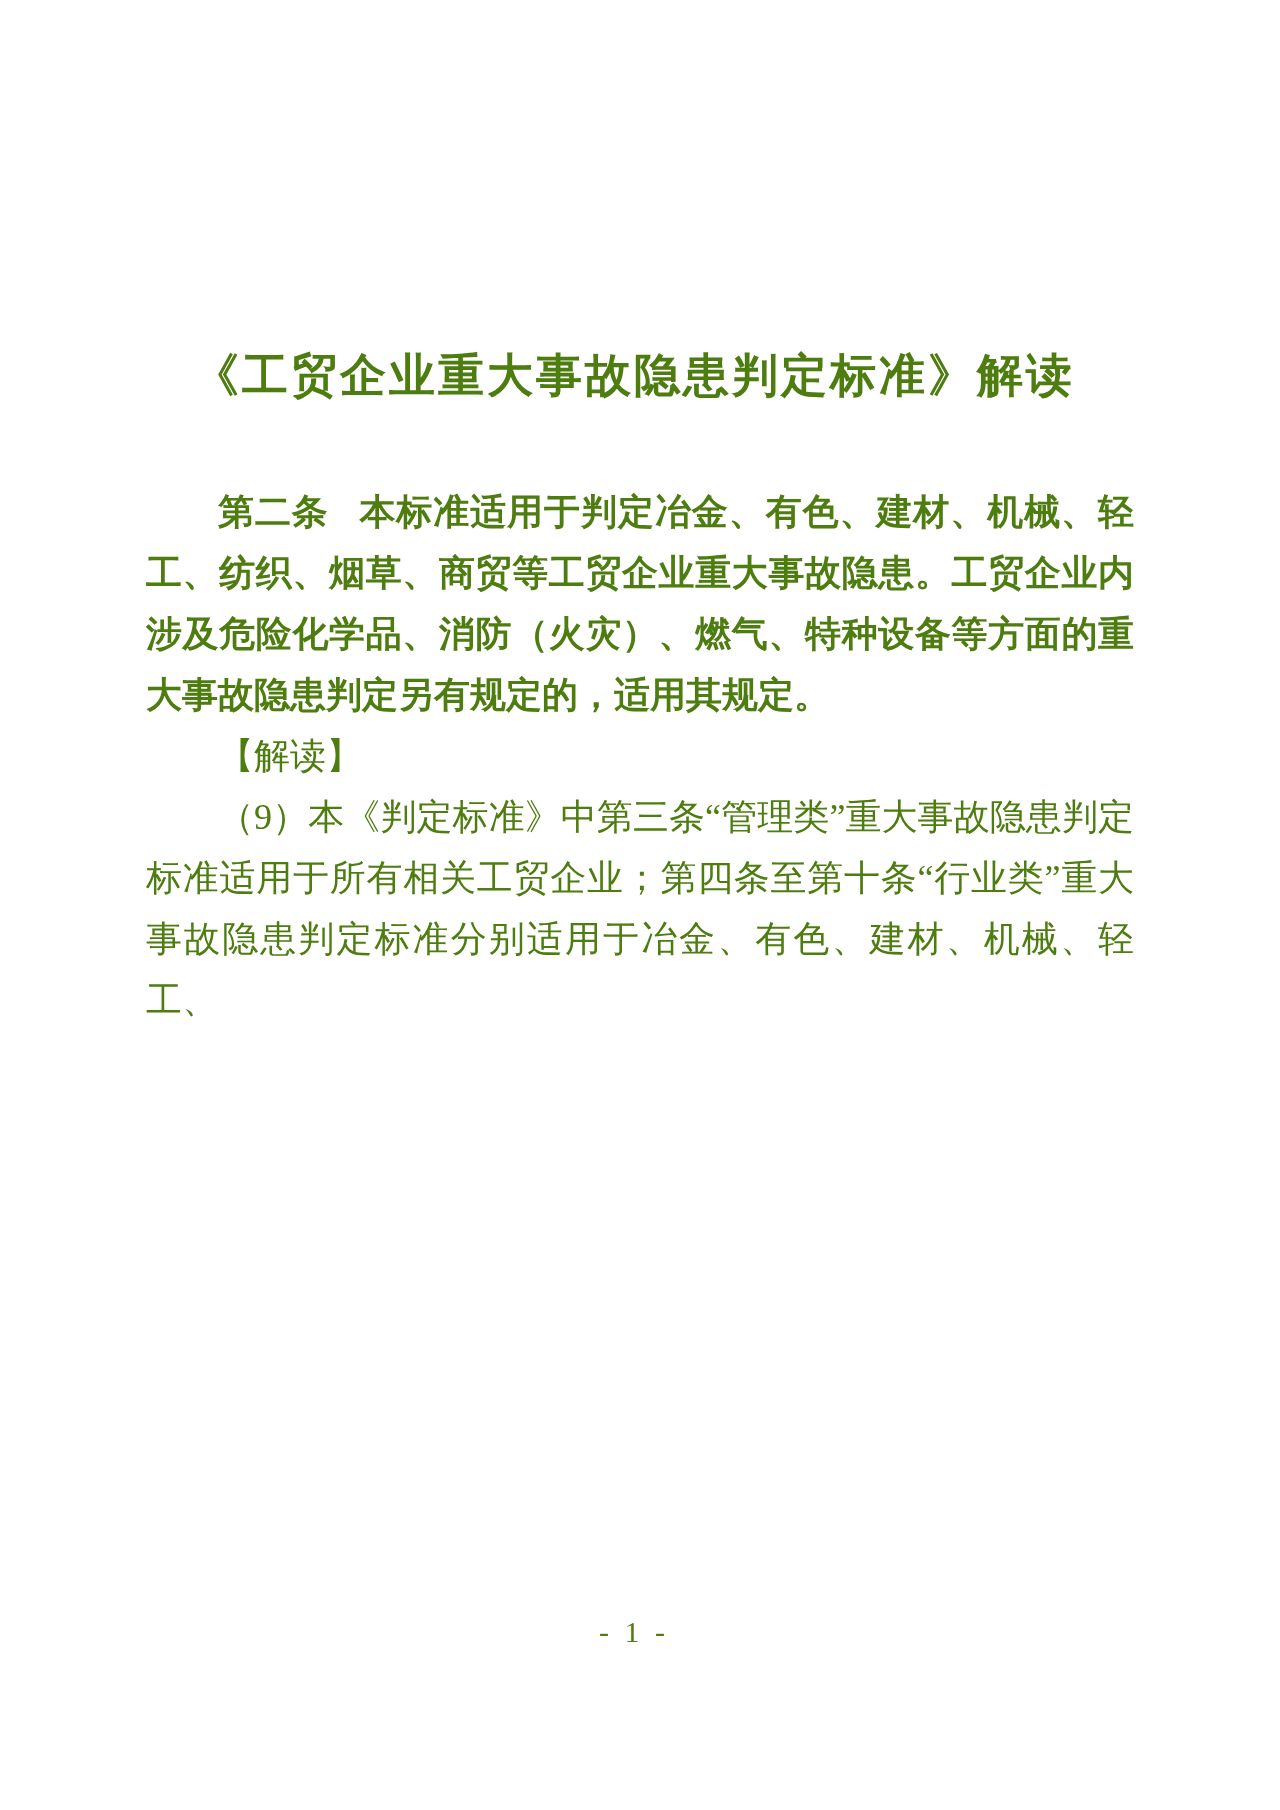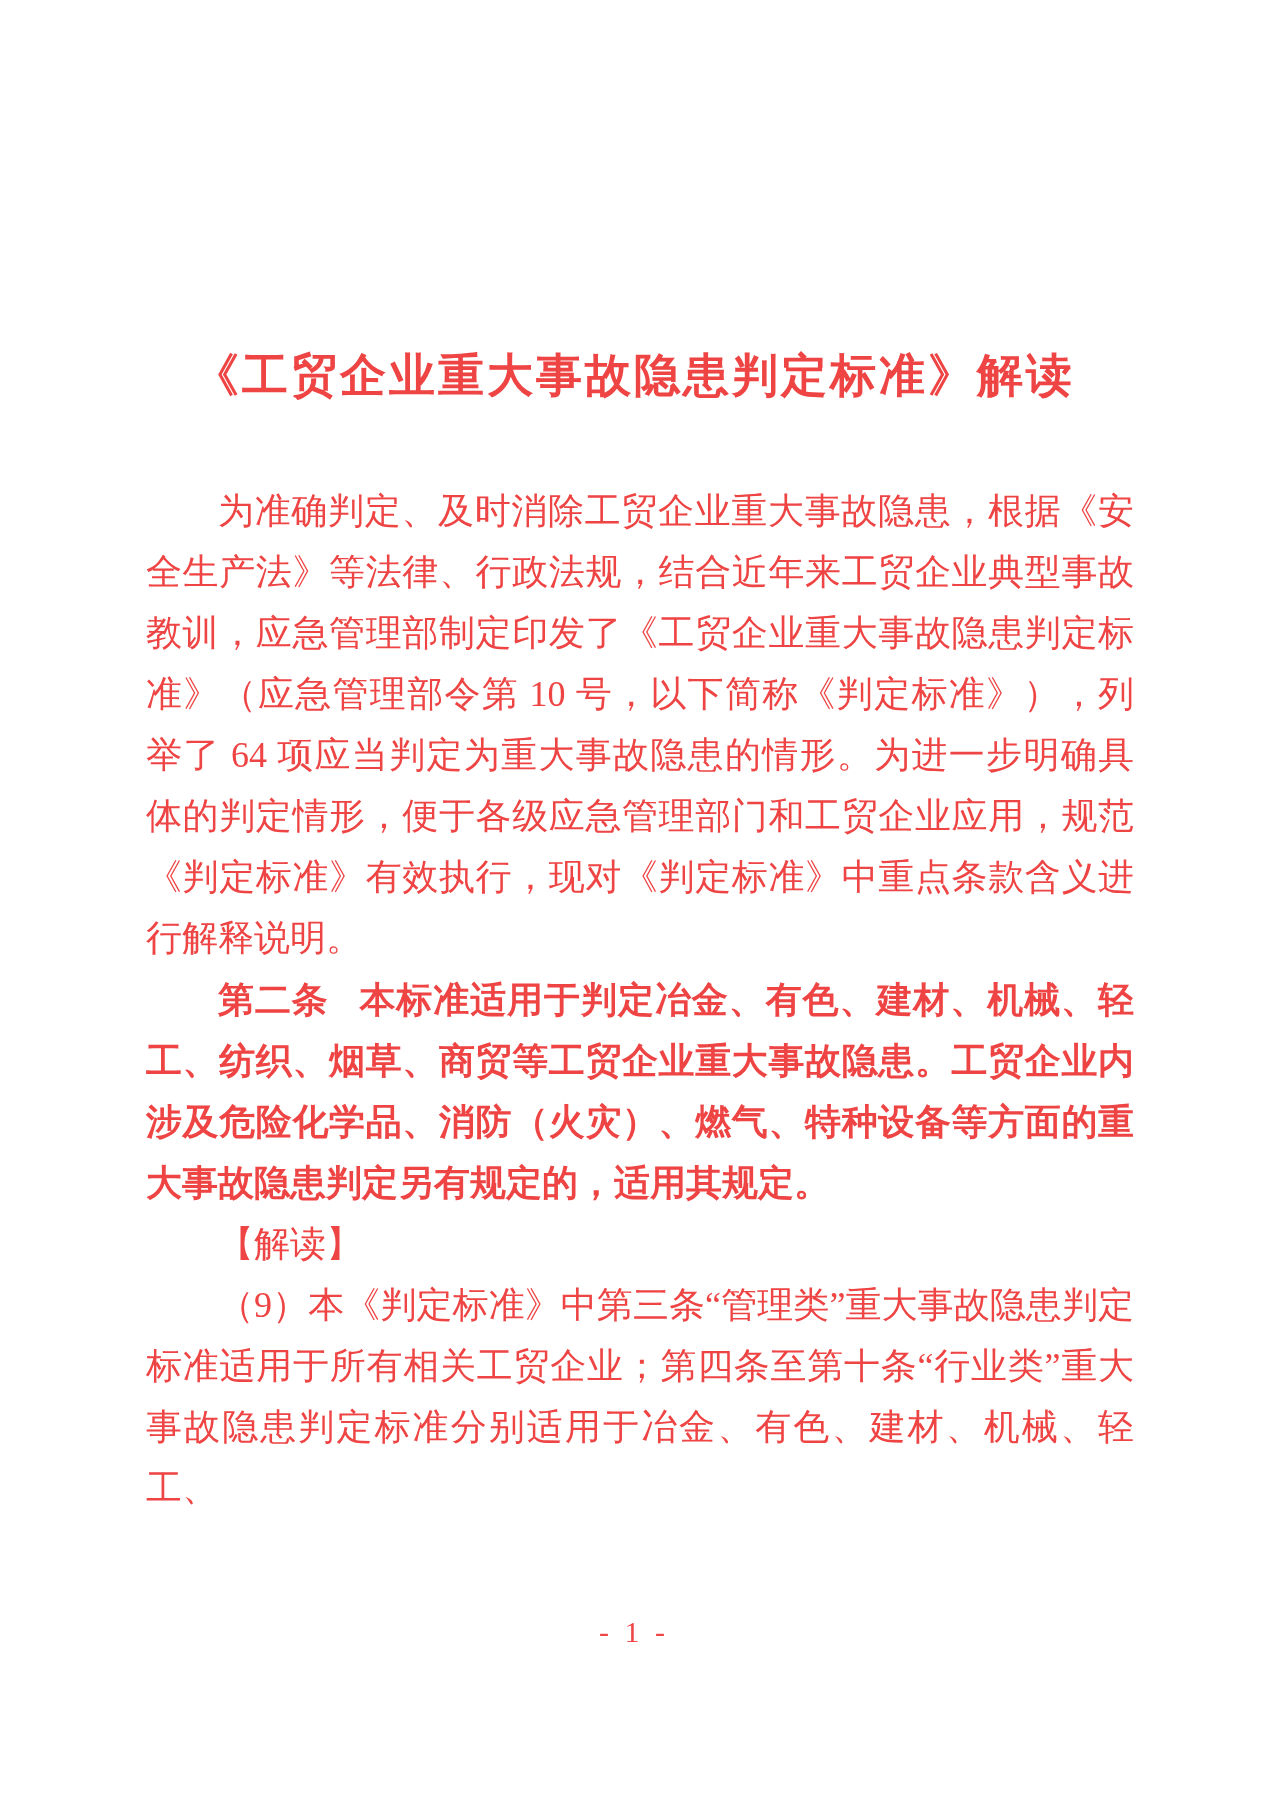--- a/index.html
+++ b/index.html
@@ -5,21 +5,21 @@
   html, body {
     margin: 0;
     padding: 0;
     background: #ffffff;
   }
   .page {
     position: relative;
     width: 1268px;
     height: 1810px;
     background: #ffffff;
-    color: #ef4444;
+    color: #4d7c0f;
     font-family: "Liberation Serif", serif;
     overflow: hidden;
   }
   .doc-title {
     position: absolute;
     top: 345px;
     left: 0;
     width: 100%;
     margin: 0;
     text-align: center;
@@ -62,21 +62,20 @@
 </style>
 </head>
 <body>
 
 <div class="page">
 
   <h1 class="doc-title">《工贸企业重大事故隐患判定标准》解读</h1>
 
   <div class="content">
 
-    <p>为准确判定、及时消除工贸企业重大事故隐患，根据《安全生产法》等法律、行政法规，结合近年来工贸企业典型事故教训，应急管理部制定印发了《工贸企业重大事故隐患判定标准》（应急管理部令第 10 号，以下简称《判定标准》），列举了 64 项应当判定为重大事故隐患的情形。为进一步明确具体的判定情形，便于各级应急管理部门和工贸企业应用，规范《判定标准》有效执行，现对《判定标准》中重点条款含义进行解释说明。</p>
 
 
     <p class="article"><span class="article-label">第二条</span><span>本标准适用于判定冶金、有色、建材、机械、轻工、纺织、烟草、商贸等工贸企业重大事故隐患。工贸企业内涉及危险化学品、消防（火灾）、燃气、特种设备等方面的重大事故隐患判定另有规定的，适用其规定。</span></p>
 
     <p>【解读】</p>
 
     <p>（9）本《判定标准》中第三条“管理类”重大事故隐患判定标准适用于所有相关工贸企业；第四条至第十条“行业类”重大事故隐患判定标准分别适用于冶金、有色、建材、机械、轻工、</p>
 
   </div>
 

